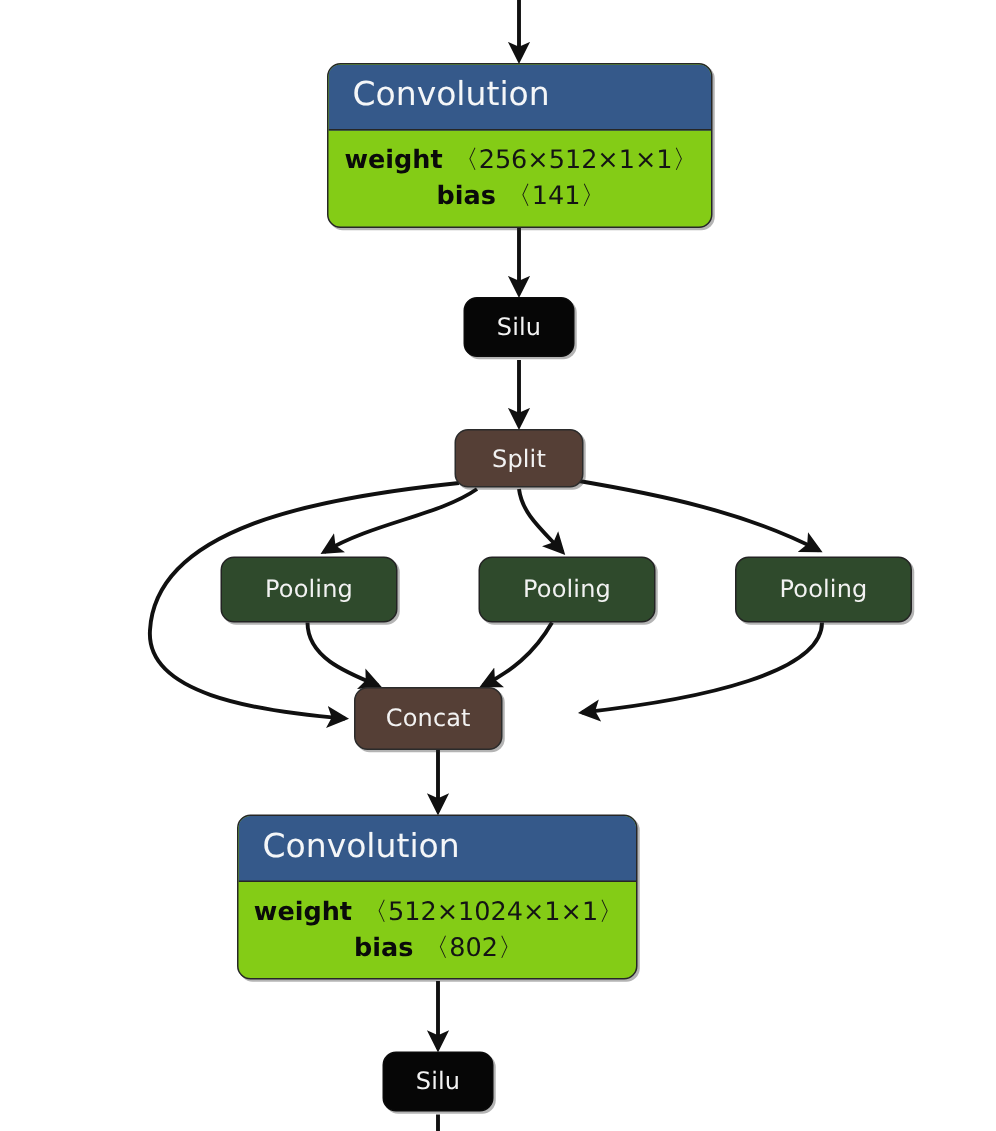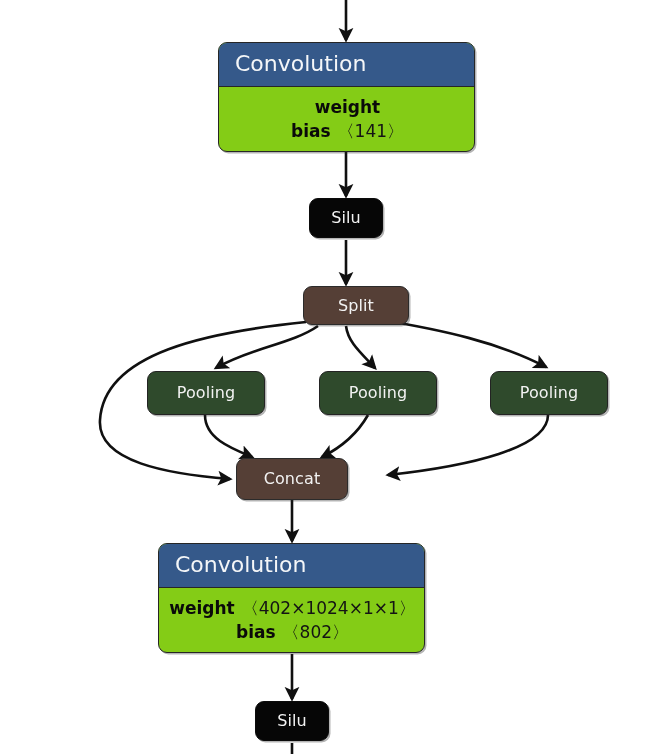--- a/index.html
+++ b/index.html
@@ -125,58 +125,59 @@
     </g>
 
     <path d="M 292 743 L 292 754" fill="none" stroke="#101010" stroke-width="2.6"></path>
   </svg>
 
   <div class="node layer-node" style="left:218px; top:42px; width:257px;">
     <div class="layer-title">Convolution</div>
     <div class="layer-body">
       <div class="attr-row">
         <span class="attr-key">weight</span>
+        <span class="attr-val">〈256×512×1×1〉</span>
       </div>
       <div class="attr-row">
         <span class="attr-key">bias</span>
         <span class="attr-val">〈141〉</span>
       </div>
     </div>
   </div>
 
   <div class="node pill pill-act" style="left:309px; top:198px; width:74px; height:40px;">
     <span>Silu</span>
   </div>
 
-  <div class="node pill pill-brown" style="left:303px; top:286px; width:106px; height:39px;">
+  <div class="node pill pill-brown" style="left:303px; top:286px; width:86px; height:39px;">
     <span>Split</span>
   </div>
 
   <div class="node pill pill-green" style="left:147px; top:371px; width:118px; height:44px;">
     <span>Pooling</span>
   </div>
 
   <div class="node pill pill-green" style="left:319px; top:371px; width:118px; height:44px;">
     <span>Pooling</span>
   </div>
 
   <div class="node pill pill-green" style="left:490px; top:371px; width:118px; height:44px;">
     <span>Pooling</span>
   </div>
 
-  <div class="node pill pill-brown" style="left:236px; top:458px; width:112px; height:42px;">
+  <div class="node pill pill-brown" style="left:236px; top:458px; width:99px; height:42px;">
     <span>Concat</span>
   </div>
 
   <div class="node layer-node" style="left:158px; top:543px; width:267px;">
     <div class="layer-title">Convolution</div>
     <div class="layer-body">
       <div class="attr-row">
         <span class="attr-key">weight</span>
-        <span class="attr-val">〈402×1024×1×1〉</span>
+        <span class="attr-val">〈512×1024×1×1〉</span>
       </div>
       <div class="attr-row">
         <span class="attr-key">bias</span>
         <span class="attr-val">〈802〉</span>
       </div>
     </div>
   </div>
 
   <div class="node pill pill-act" style="left:255px; top:701px; width:74px; height:40px;">
     <span>Silu</span>

